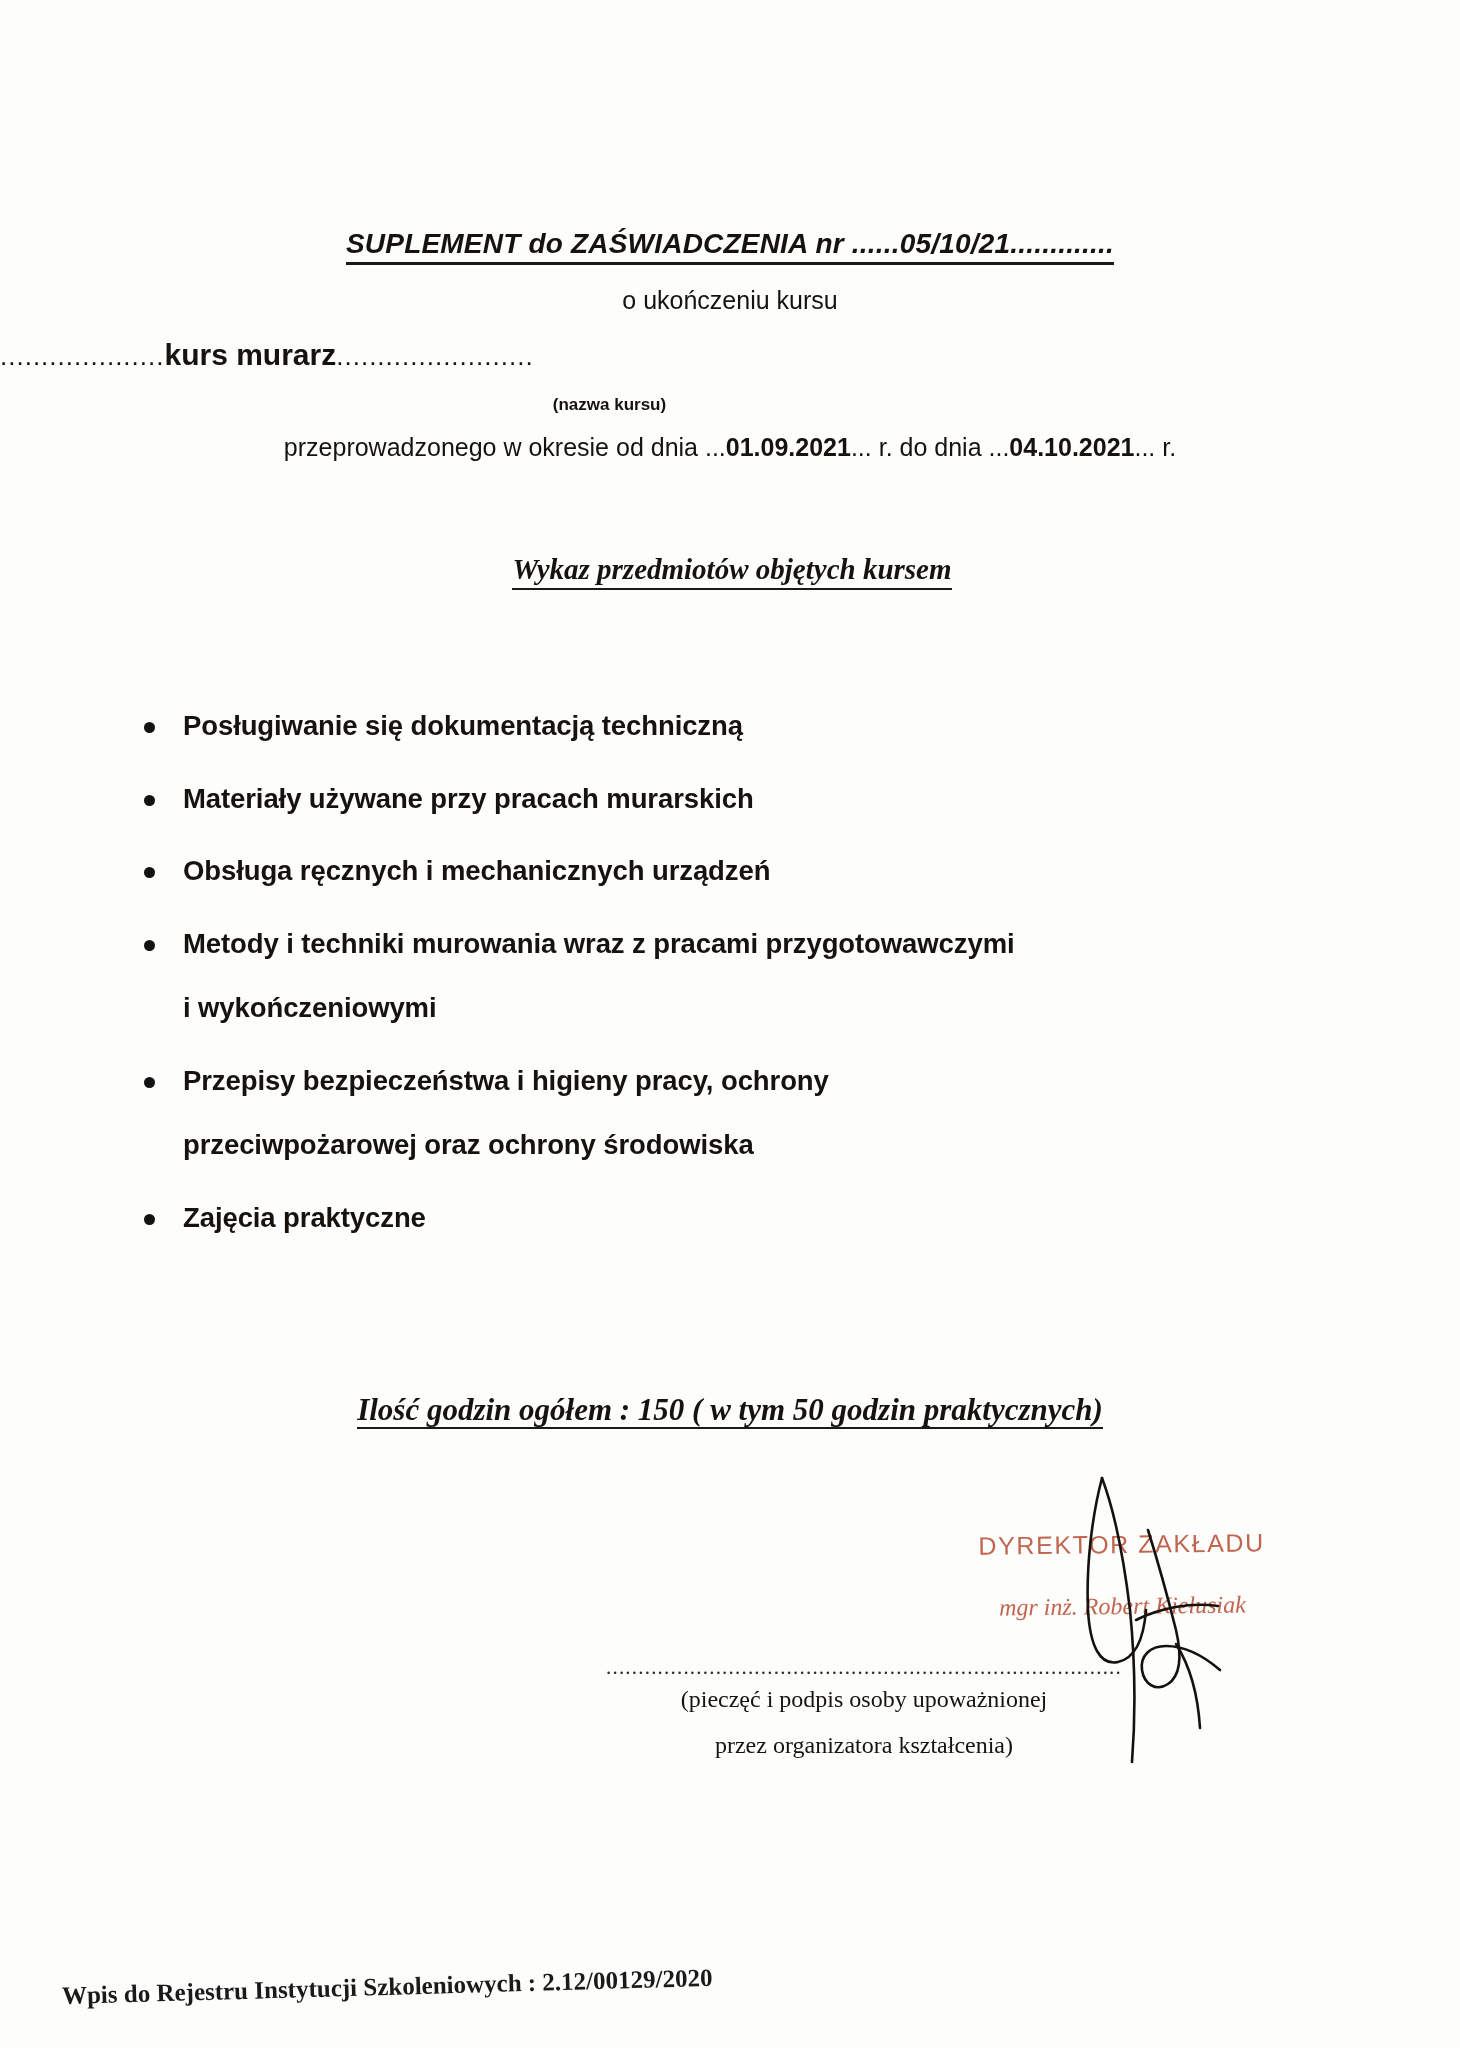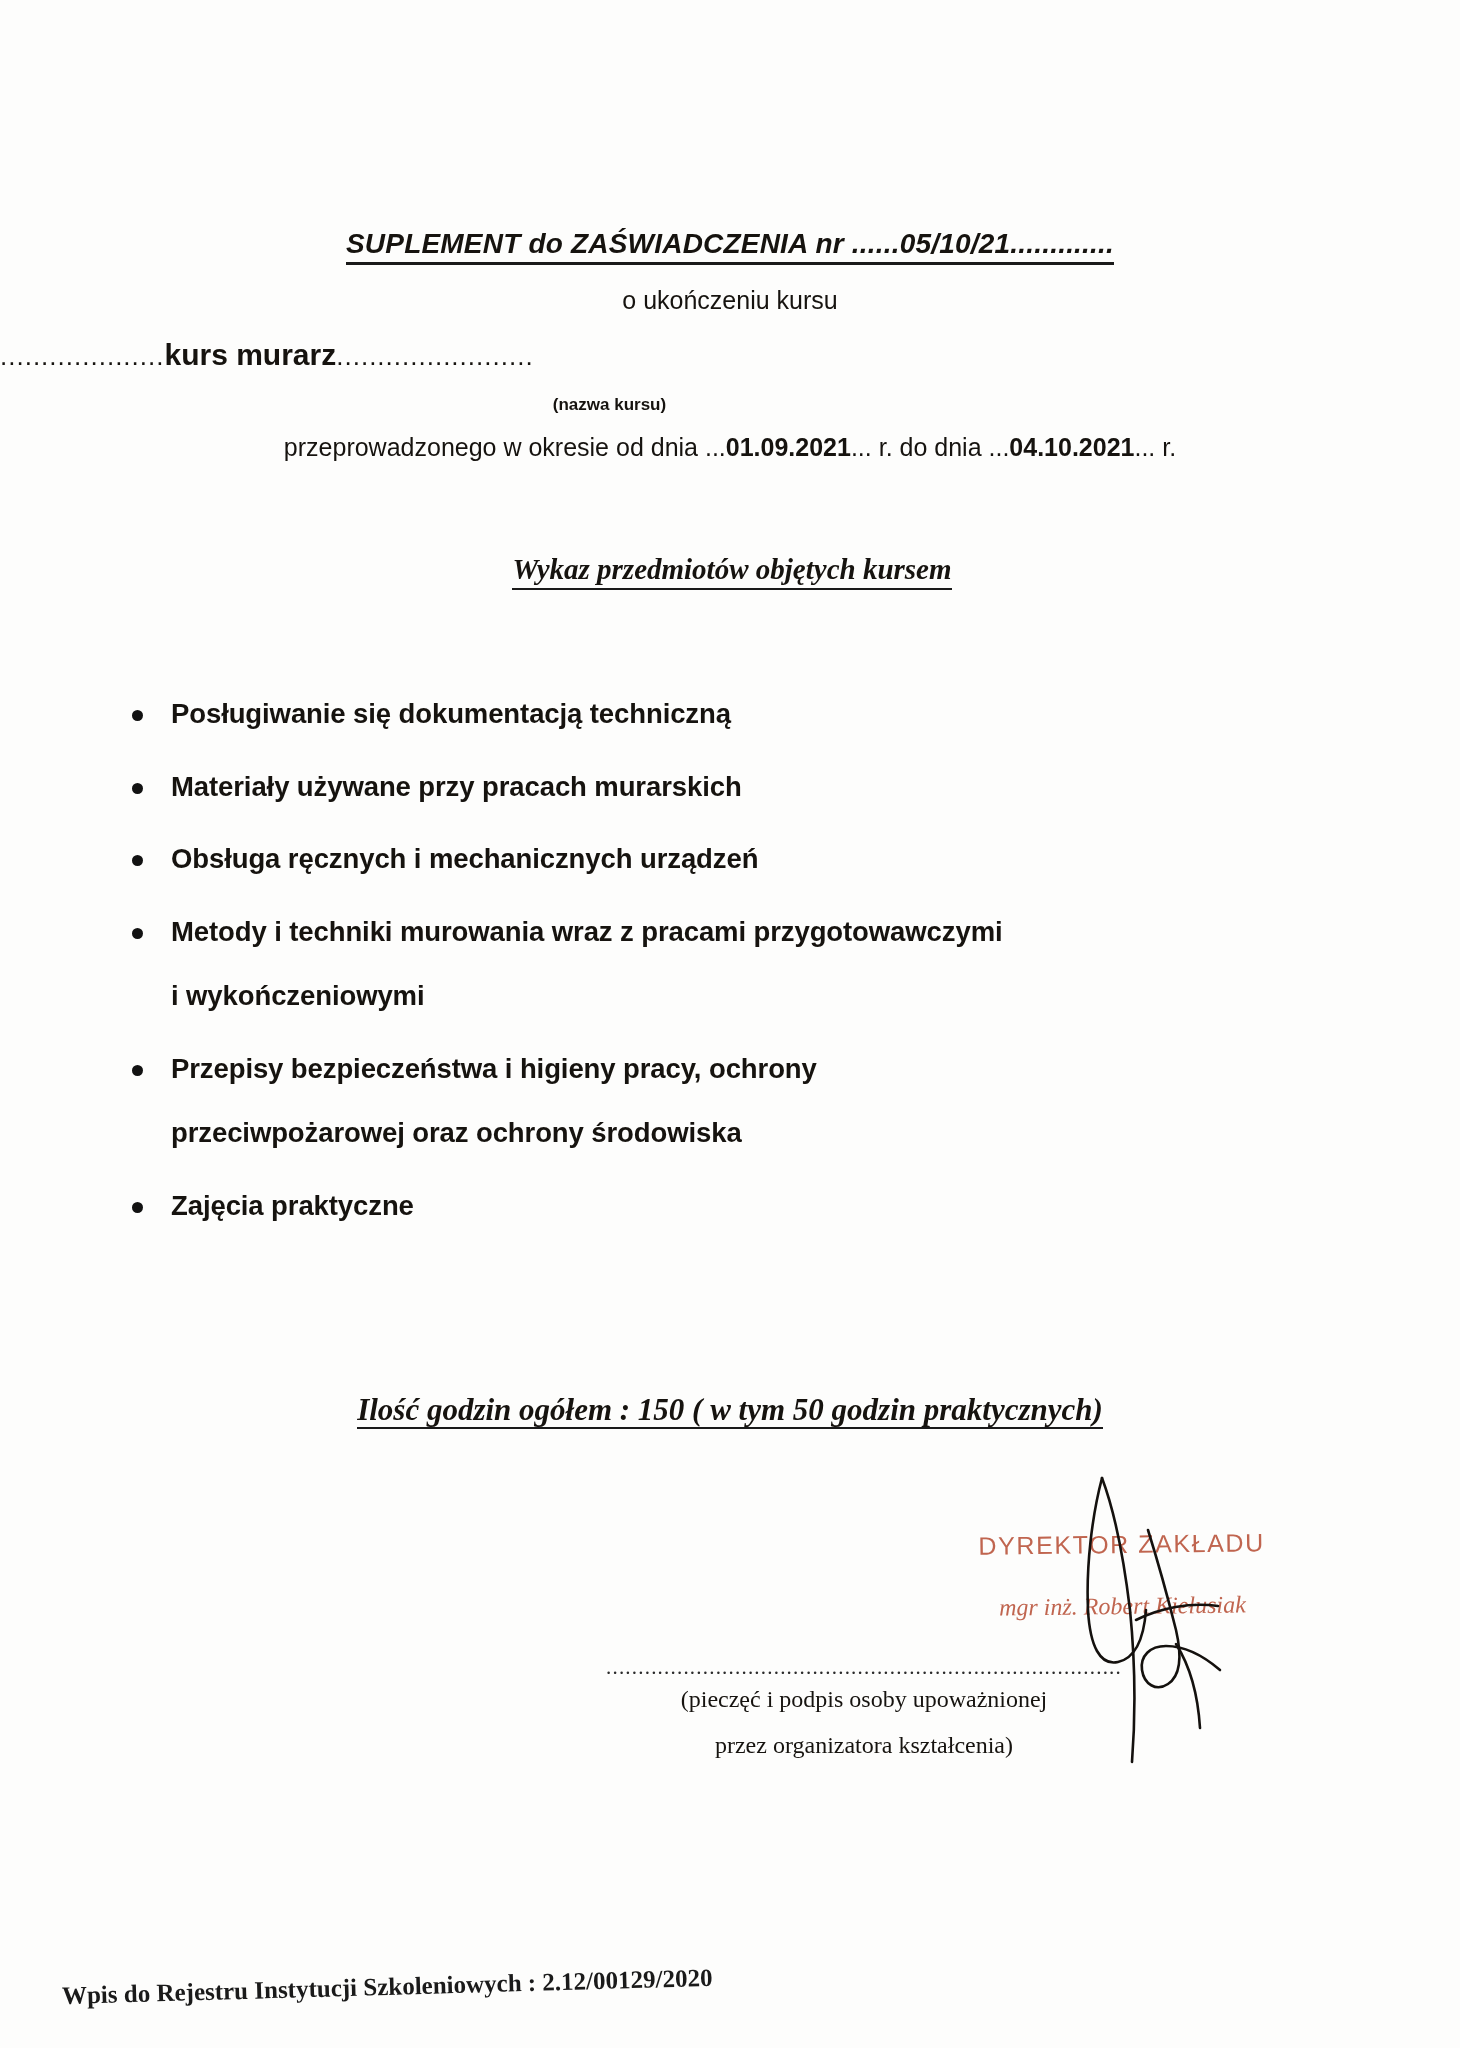--- a/index.html
+++ b/index.html
@@ -109,21 +109,21 @@
     padding-bottom: 3px;
   }
 
   
   .subject-list {
     position: absolute;
     top: 700px;
     left: 128px;
     width: 1150px;
     list-style: none;
-    margin: 0;
+    margin: 12px;
     padding: 0;
   }
   .subject-item {
     position: relative;
     font-size: 27.5px;
     font-weight: 700;
     line-height: 1.0;
     margin-bottom: 45px;
     padding-left: 43px;
     letter-spacing: -0.1px;

